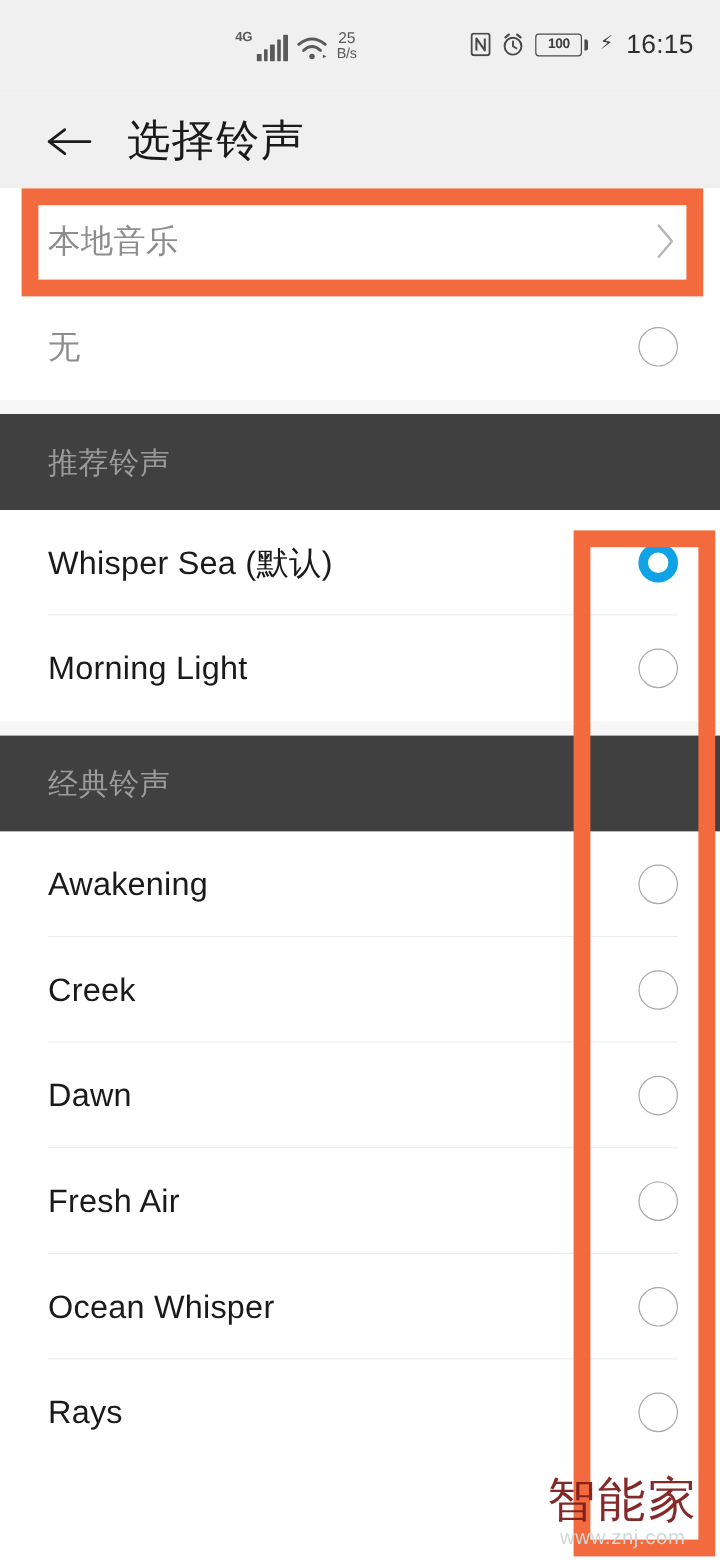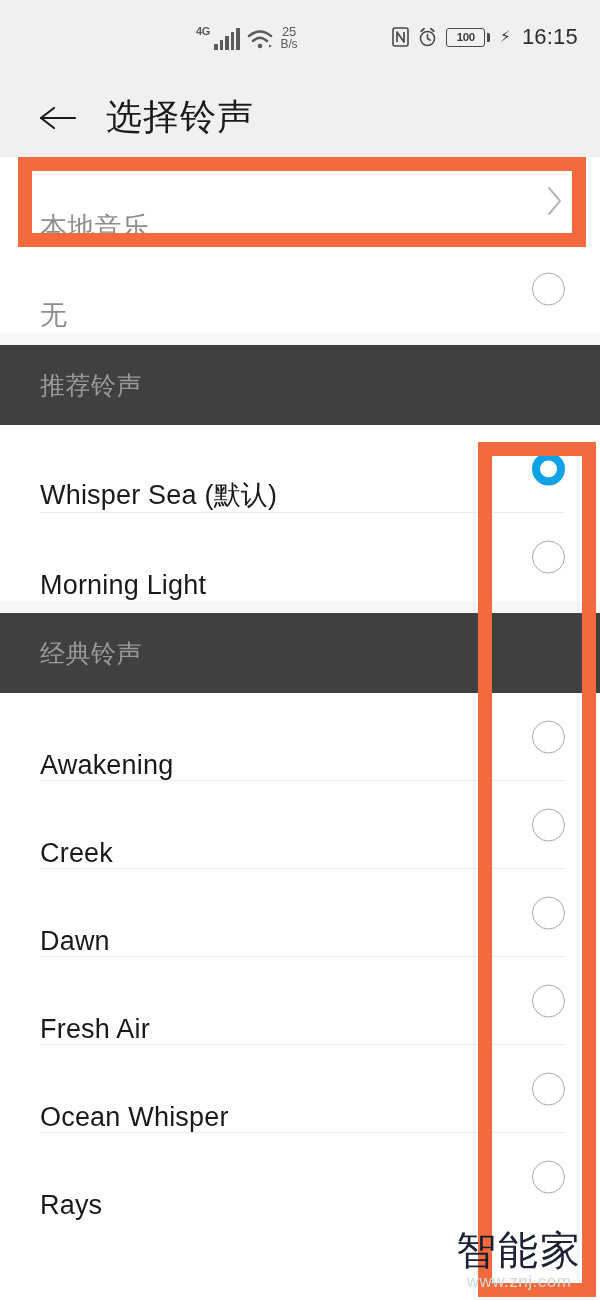--- a/index.html
+++ b/index.html
@@ -13,21 +13,21 @@
 
   
   .statusbar{
     position:absolute; left:0; top:0; width:600px; height:78px;
     background:#f0f0f0;
     display:flex; align-items:center; justify-content:center;
   }
   .status-inner{ position:relative; width:600px; height:78px; }
   .sb-left{
     position:absolute; left:196px; top:26px;
-    display:flex; align-items:center; gap:4px; color:#5a5a5a;
+    display:flex; align-items:flex-end; gap:4px; color:#5a5a5a;
   }
   .net-type{ font-size:11px; font-weight:700; line-height:1; margin-bottom:14px; letter-spacing:-.3px;}
   .bars{ display:flex; align-items:flex-end; gap:2px; height:22px; }
   .bars i{ display:block; width:3.5px; background:#5a5a5a; border-radius:.5px; }
   .bars i:nth-child(1){height:6px}
   .bars i:nth-child(2){height:10px}
   .bars i:nth-child(3){height:14px}
   .bars i:nth-child(4){height:18px}
   .bars i:nth-child(5){height:22px}
   .wifi{ width:26px; height:22px; position:relative; margin-left:3px;}
@@ -64,21 +64,21 @@
   .page-title{
     font-size:36px; color:#1b1b1b; margin-left:22px; letter-spacing:1px;
     font-weight:400;
   }
 
   
   .content{ position:absolute; left:0; top:157px; width:600px; height:1143px; background:#ffffff; }
 
   .row{
     position:relative; width:600px; background:#ffffff;
-    display:flex; align-items:flex-end;
+    display:flex; align-items:center;
   }
   .row-label{
     font-size:27px; color:#1a1a1a; margin-left:40px; letter-spacing:.2px;
     white-space:nowrap;
   }
   .row-label.muted{ color:#8d8d8d; }
   .row-sep{
     position:absolute; left:40px; right:35px; bottom:0; height:1px; background:#ececec;
   }
   .radio{
@@ -121,21 +121,21 @@
     border-width:14px;
   }
 
   
   .watermark{
     position:absolute; right:6px; bottom:8px; width:150px; height:74px;
     display:flex; flex-direction:column; align-items:center; justify-content:flex-end;
     pointer-events:none;
   }
   .wm-cn{
-    font-size:40px; color:#0f172a; letter-spacing:2px; line-height:44px;
+    font-size:40px; color:#7f1d1d; letter-spacing:2px; line-height:44px;
     font-weight:500; opacity:.95;
   }
   .wm-url{
     font-size:17px; color:#cdd9d9; letter-spacing:.5px; line-height:20px;
   }
 </style>
 </head>
 <body>
 
 <div id="phone">

